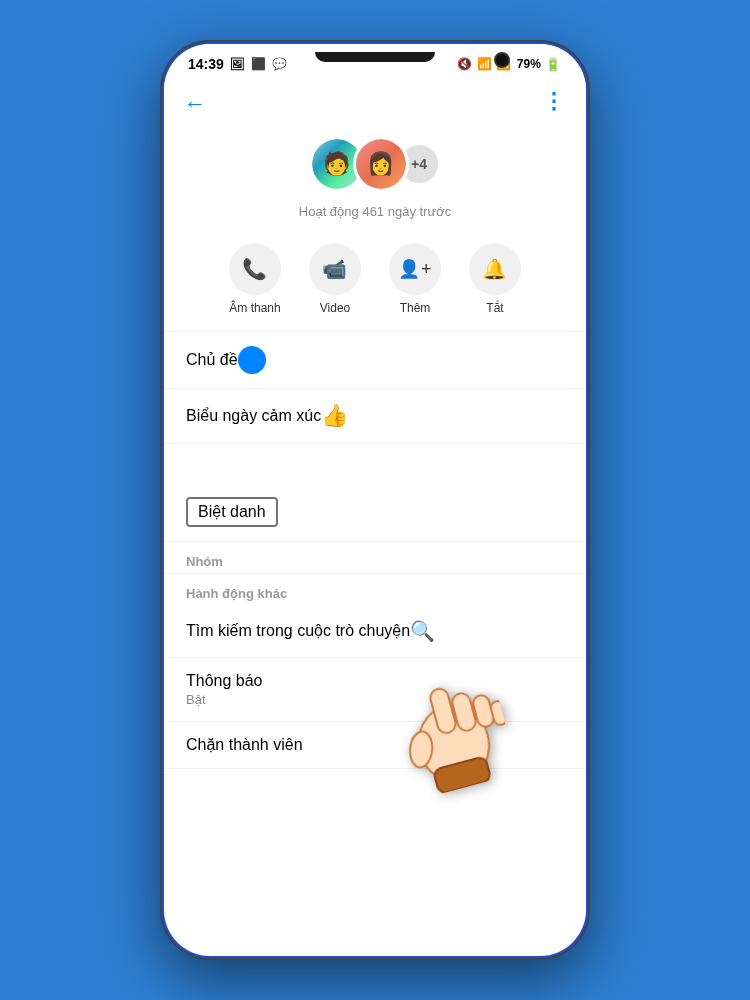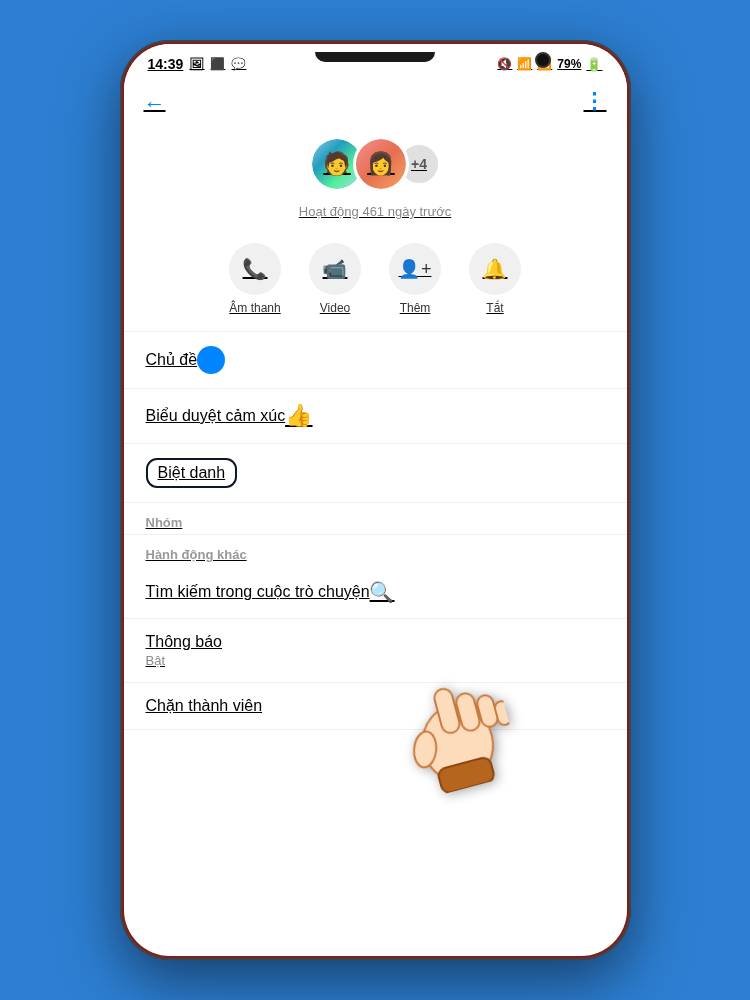--- a/index.html
+++ b/index.html
@@ -8,28 +8,27 @@
       height: 1000px;
       background: #2d7fd3;
       display: flex;
       align-items: center;
       justify-content: center;
       font-family: -apple-system, 'Helvetica Neue', Arial, sans-serif;
       overflow: hidden;
     }
 
     .phone-wrapper {
-      width: 511px;
+      width: 430px;
       height: 920px;
-      background: #7f1d1d;
+      background: #1d4ed8;
       border-radius: 50px;
       padding: 4px;
       box-shadow: 0 20px 60px rgba(0,0,0,0.5), inset 0 0 0 2px #444;
       position: relative;
-      text-decoration: underline;
     }
 
     .phone-screen {
       width: 100%;
       height: 100%;
       background: #fff;
       border-radius: 46px;
       overflow: hidden;
       display: flex;
       flex-direction: column;
@@ -379,28 +378,28 @@
       <div class="settings-item">
         <div class="settings-item-left">
           <span class="settings-item-title">Chủ đề</span>
         </div>
         <div class="blue-circle"></div>
       </div>
       <div class="divider"></div>
 
       <div class="settings-item">
         <div class="settings-item-left">
-          <span class="settings-item-title">Biểu duyệt cảm xúc</span>
+          <span class="settings-item-title">Biểu ngày cảm xúc</span>
         </div>
         <span class="blue-thumb">👍</span>
       </div>
       <div class="divider"></div>
 
       <div class="settings-item biet-danh-item" style="padding-left: 22px;">
-        <div style="border: 2px solid #0f172a; border-radius: 11px; padding: 4px 10px; display: inline-block;">
+        <div style="border: 2px solid #737373; border-radius: 4px; padding: 4px 10px; display: inline-block; margin-top: 39px;">
           <span class="settings-item-title biet-danh-text">Biệt danh</span>
         </div>
       </div>
       <div class="divider"></div>
 
       <div class="section-header">Nhóm</div>
 
       <div class="divider"></div>
 
       <div class="section-header">Hành động khác</div>

